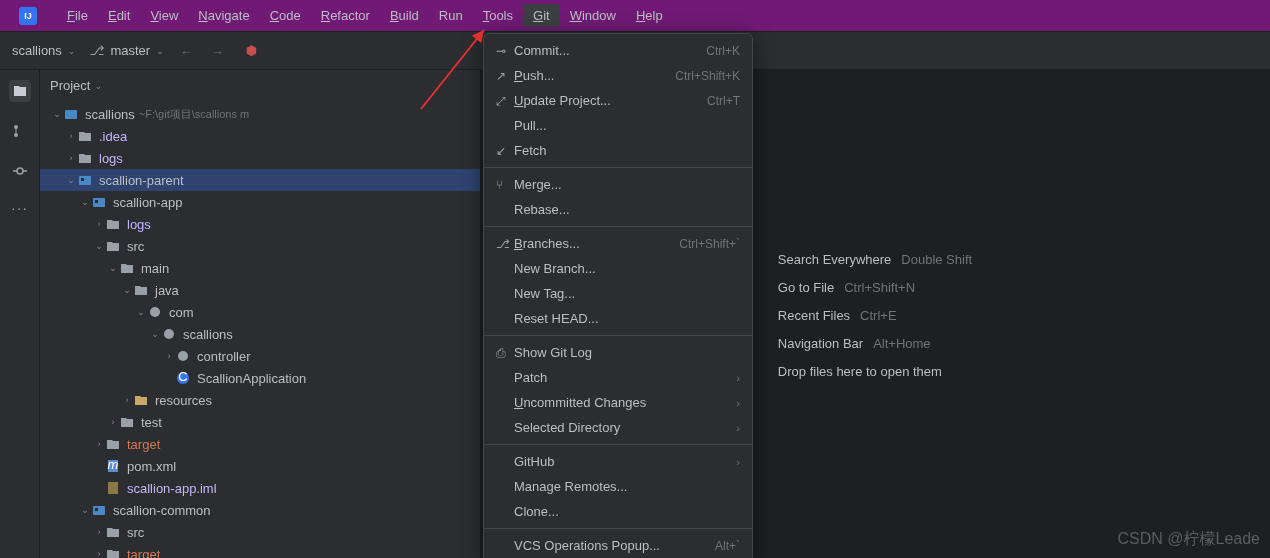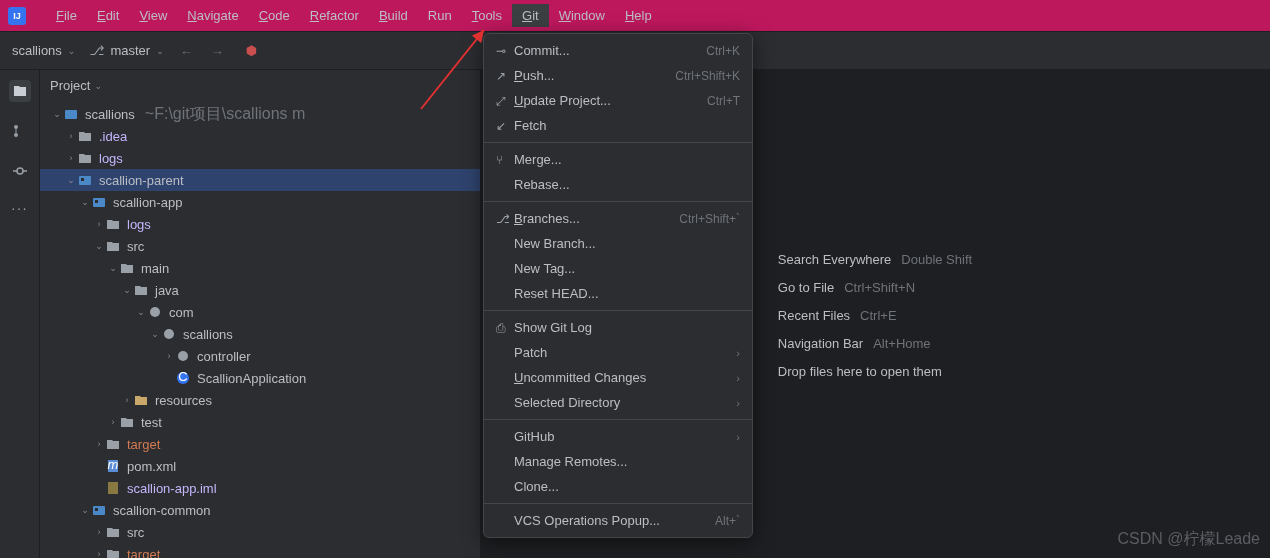--- a/index.html
+++ b/index.html
@@ -1,17 +1,17 @@
 <!DOCTYPE html>
 <html><head>
 <meta charset="utf-8">
 <style>
 * { margin: 0; padding: 0; box-sizing: border-box; font-family: -apple-system, "Segoe UI", sans-serif; font-size: 13px; }
 body { background: #2b2d30; color: #bcbec4; width: 1270px; height: 558px; overflow: hidden; position: relative; }
-.menubar { height: 32px; background: #be185d; display: flex; align-items: center; padding: 0 8px; border-bottom: 1px solid #1e1f22; text-align: center; }
+.menubar { height: 32px; background: #701a75; display: flex; align-items: center; padding: 0 19px; border-bottom: 1px solid #1e1f22; text-align: center; }
 .app-icon { width: 18px; height: 18px; background: #3574f0; border-radius: 3px; margin-right: 20px; display: flex; align-items: center; justify-content: center; font-size: 9px; color: white; font-weight: bold; }
 .menu-item { padding: 4px 10px; cursor: pointer; color: #bcbec4; }
 .menu-item.active { background: #3c3f41; }
 .menu-item u { text-decoration: underline; }
 .toolbar { height: 38px; background: #2b2d30; display: flex; align-items: center; padding: 0 12px; gap: 14px; border-bottom: 1px solid #1e1f22; }
 .tb-item { display: flex; align-items: center; gap: 6px; color: #bcbec4; cursor: pointer; }
 .tb-chev { font-size: 9px; color: #888; }
 .tb-arrow { color: #6c707a; cursor: pointer; padding: 0 2px; }
 .content { display: flex; height: calc(100% - 70px); }
 .left-gutter { width: 40px; background: #2b2d30; border-right: 1px solid #1e1f22; display: flex; flex-direction: column; align-items: center; padding-top: 10px; gap: 18px; }
@@ -21,21 +21,21 @@
 .project-panel { width: 440px; background: #2b2d30; position: relative; }
 .project-header { padding: 8px 10px; display: flex; align-items: center; gap: 4px; color: #bcbec4; font-weight: 500; }
 .tree { padding: 2px 0; }
 .tree-row { display: flex; align-items: center; height: 22px; padding-right: 8px; cursor: pointer; white-space: nowrap; }
 .tree-row.sel { background: #2e436e; }
 .tree-row .exp { width: 14px; text-align: center; font-size: 9px; color: #888; }
 .tree-row .ico { width: 16px; margin-right: 5px; display: inline-flex; }
 .tree-row .nm { color: #bcbec4; }
 .nm.yellow { color: #c4b5fd; }
 .nm.orange { color: #d27b52; }
-.nm.dim { color: #6f737a; margin-left: 10px; font-size: 16px; }
+.nm.dim { color: #6f737a; margin-left: 4px; font-size: 11px; }
 .editor-area { flex: 1; background: #1e1f22; position: relative; display: flex; align-items: center; justify-content: center; }
 .welcome { text-align: left; }
 .welcome-row { margin: 11px 7px; color: #bcbec4; font-size: 15px; }
 .welcome-row .sh { color: #6f737a; margin-left: 10px; }
 .git-menu { position: absolute; left: 483px; top: 33px; width: 270px; background: #2b2d30; border: 1px solid #43454a; border-radius: 6px; box-shadow: 0 4px 20px rgba(0,0,0,0.5); z-index: 100; padding: 4px 0; }
 .gm-item { display: flex; align-items: center; height: 25px; padding: 0 12px; cursor: pointer; position: relative; }
 .gm-ico { width: 18px; color: #9aa0a8; font-size: 12px; display: inline-flex; }
 .gm-label { flex: 1; color: #bcbec4; }
 .gm-label u { text-decoration: underline; }
 .gm-sh { color: #6f737a; font-size: 12px; }
@@ -328,20 +328,24 @@
       <span class="gm-ico">↗</span>
       <span class="gm-label"><u>P</u>ush...</span>
       <span class="gm-sh">Ctrl+Shift+K</span>
     </div>
     <div class="gm-item">
       <span class="gm-ico">⤢</span>
       <span class="gm-label"><u>U</u>pdate Project...</span>
       <span class="gm-sh">Ctrl+T</span>
     </div>
     <div class="gm-item">
+      <span class="gm-ico"></span>
+      <span class="gm-label">Pull...</span>
+    </div>
+    <div class="gm-item">
       <span class="gm-ico">↙</span>
       <span class="gm-label">Fetch</span>
     </div>
     <div class="gm-sep"></div>
     <div class="gm-item">
       <span class="gm-ico">⑂</span>
       <span class="gm-label">Merge...</span>
     </div>
     <div class="gm-item">
       <span class="gm-ico"></span>

